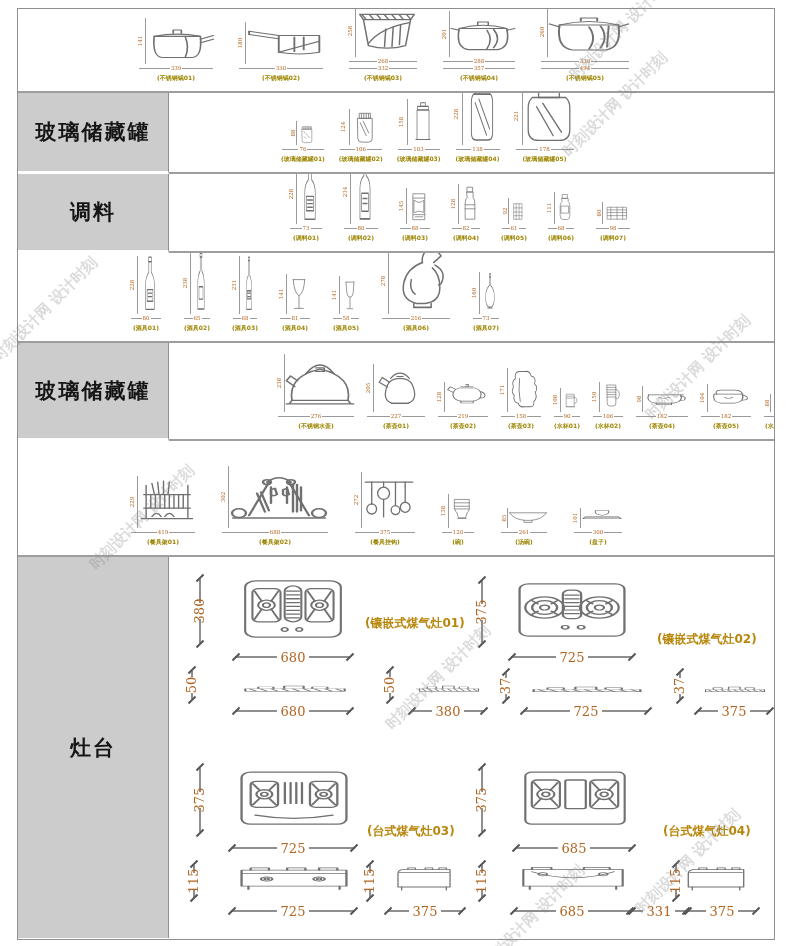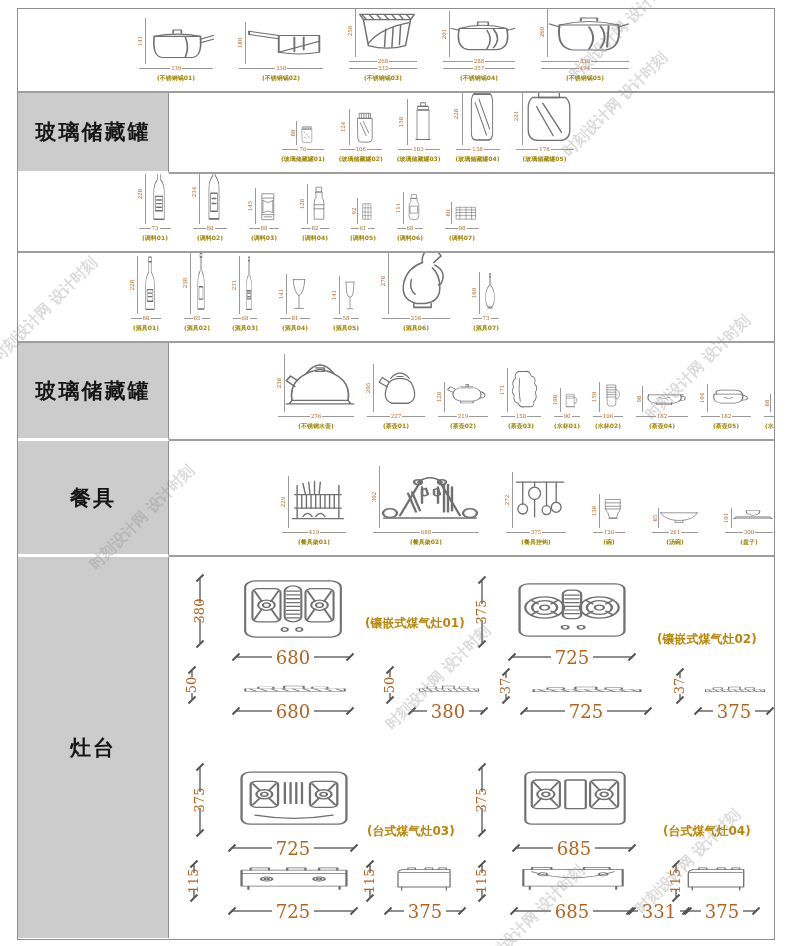--- a/index.html
+++ b/index.html
@@ -29,21 +29,21 @@
       font-size:5.5px;color:#b2641f;font-family:"DejaVu Serif",serif;white-space:nowrap;}
   .item svg{stroke:#707070;fill:none;stroke-width:2.4;stroke-linecap:round;stroke-linejoin:round;display:block;}
   .hmini{display:flex;align-items:center;align-self:stretch;margin-top:1px;justify-content:center;
          color:#b2641f;font-size:5.5px;font-family:"DejaVu Serif",serif;line-height:6px;}
   .hmini::before,.hmini::after{content:"";flex:1;height:1px;background:#9a9a9a;margin:0 1px;}
   .ilabel{margin-top:3px;font-size:6px;font-weight:bold;color:#9c8500;white-space:nowrap;line-height:7px;}
   
   .stove-area{position:relative;}
   .stove-area svg{position:absolute;stroke:#707070;fill:none;stroke-width:2;stroke-linecap:round;stroke-linejoin:round;}
   .dimh{position:absolute;display:flex;align-items:center;height:16px;color:#b2641f;
-        font-size:18px;font-family:"DejaVu Serif",serif;}
+        font-size:13px;font-family:"DejaVu Serif",serif;}
   .dimh::before,.dimh::after{content:"";position:absolute;top:50%;width:10px;height:2px;background:#555;}
   .dimh::before{left:-4px;transform:translateY(-50%) rotate(-45deg);}
   .dimh::after{right:-4px;transform:translateY(-50%) rotate(-45deg);}
   .dimh .dl{flex:1;height:1.3px;background:#8f8f8f;}
   .dimh .dn{padding:0 4px;line-height:15px;}
   .dimv{position:absolute;display:flex;flex-direction:column;align-items:center;width:14px;
         color:#b2641f;font-size:13px;font-family:"DejaVu Serif",serif;}
   .dimv::before,.dimv::after{content:"";position:absolute;left:50%;width:10px;height:2px;background:#555;}
   .dimv::before{top:-2px;transform:translateX(-50%) rotate(-45deg);}
   .dimv::after{bottom:-2px;transform:translateX(-50%) rotate(-45deg);}
@@ -235,20 +235,23 @@
                 <path d="M26 34 L58 84 M38 28 L74 78"></path>
               </svg>
             </div>
             <div class="hmini">178</div>
             <div class="ilabel">(玻璃储藏罐05)</div>
           </div>
         </div>
     </div>
 
     <div class="row" style="height:79px">
+      <div class="rowlabel">
+          <span>调料</span>
+        </div>
       <div class="rowcontent r3">
           <div class="item">
             <div class="figrow">
               <div class="vmini" style="height: 60px;">
                 <span class="vn">228</span>
               </div>
               <svg viewBox="0 0 100 100" preserveAspectRatio="none" style="width: 26px; height: 60px;">
                 <path d="M42 4 L58 4 L58 12 L42 12 Z"></path>
                 <path d="M44 12 L44 26 Q30 34 30 46 L30 92 L70 92 L70 46 Q70 34 56 26 L56 12"></path>
                 <path d="M36 54 L64 54 L64 78 L36 78 Z"></path>
@@ -598,23 +601,20 @@
                 <path d="M36 62 L58 62"></path>
               </svg>
             </div>
             <div class="hmini">93</div>
             <div class="ilabel">(水杯03)</div>
           </div>
         </div>
     </div>
 
     <div class="row" style="height:116px">
-      <div class="rowlabel">
-          <span>餐具</span>
-        </div>
       <div class="rowcontent r6">
           <div class="item">
             <div class="figrow">
               <div class="vmini" style="height: 52px;">
                 <span class="vn">229</span>
               </div>
               <svg viewBox="0 0 100 100" preserveAspectRatio="none" style="width: 58px; height: 52px;">
                 <path d="M14 18 L14 80 M86 18 L86 80"></path>
                 <path d="M10 36 L90 36 M10 62 L90 62"></path>
                 <path d="M22 36 L22 62 M30 36 L30 62 M38 36 L38 62 M46 36 L46 62 M54 36 L54 62 M62 36 L62 62 M70 36 L70 62 M78 36 L78 62"></path>

